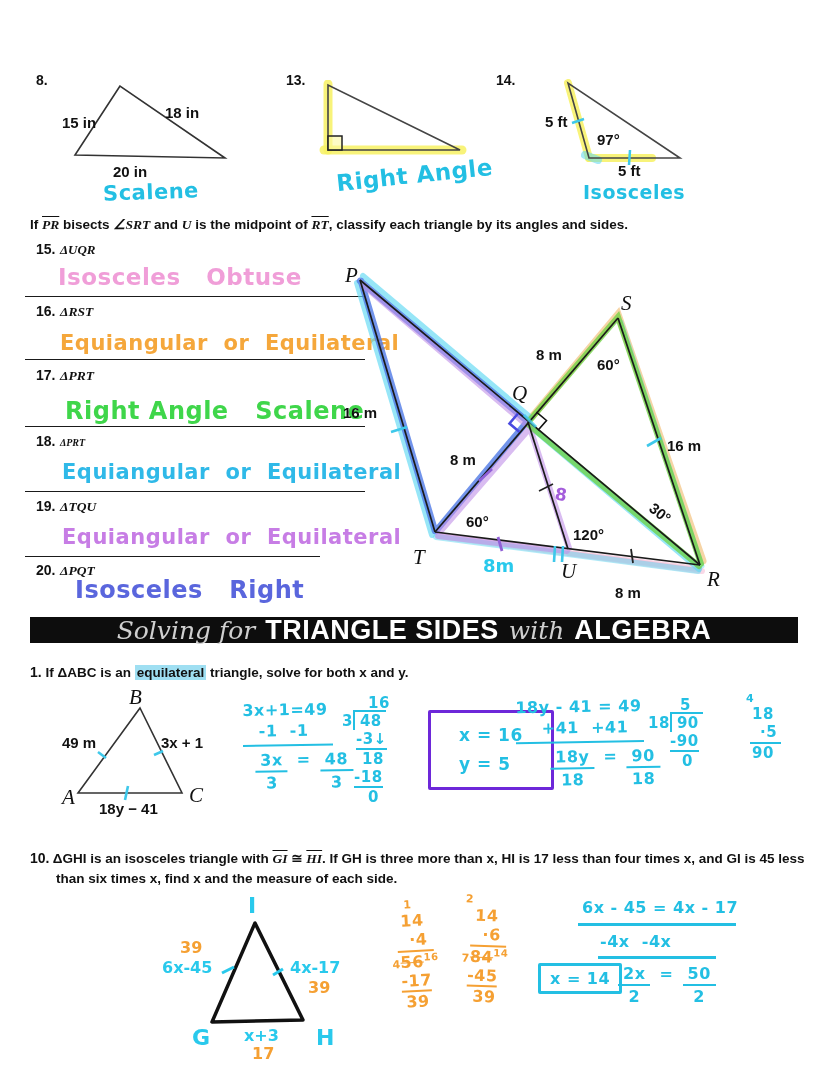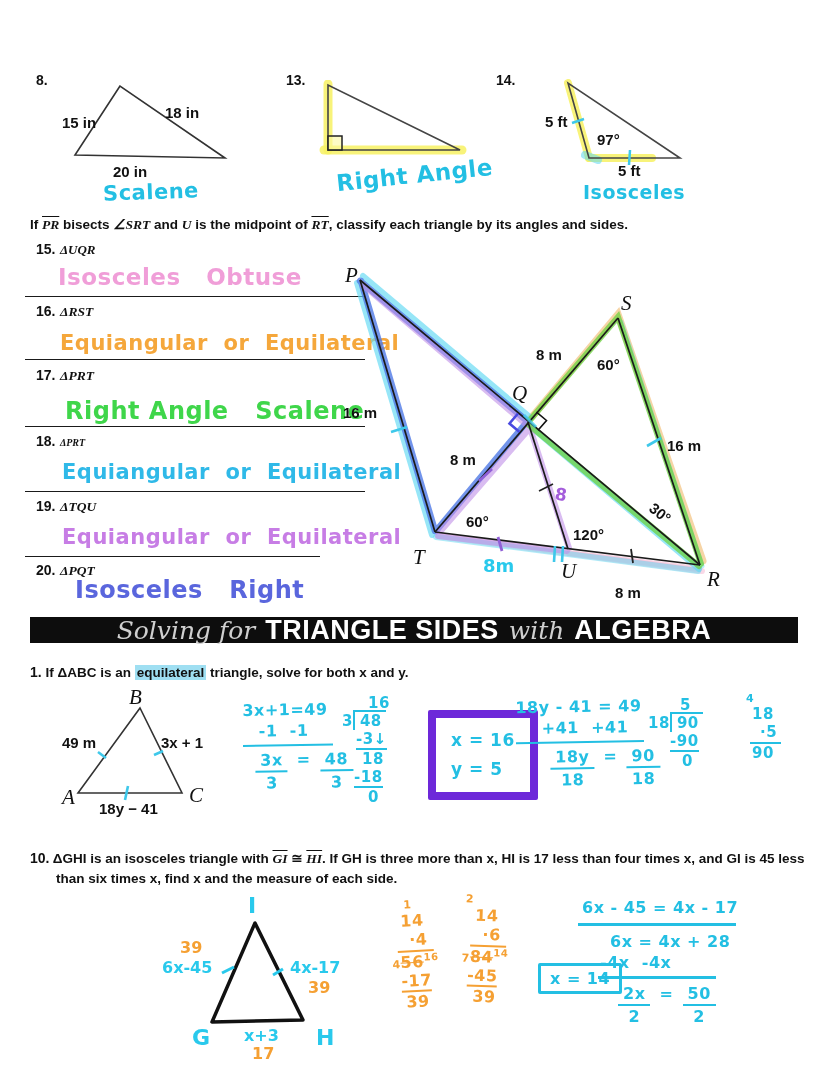--- a/index.html
+++ b/index.html
@@ -209,21 +209,21 @@
 
   <div class="abs hw cyan" style="left:342px;top:694px;font-size:15px;">
     <div style="padding-left:26px;">16</div>
     <div><span>3</span><span class="ld">48</span></div>
     <div class="u" style="display:inline-block;margin-left:14px;">-3↓</div>
     <div style="padding-left:20px;">18</div>
     <div class="u" style="display:inline-block;margin-left:12px;">-18</div>
     <div style="padding-left:26px;">0</div>
   </div>
 
-  <div class="abs hw cyan" style="left:428px;top:710px;border:8px solid #6d28d9;border-radius:2px;padding:8px 15px;font-size:17px;line-height:1.7;">
+  <div class="abs hw cyan" style="left:428px;top:710px;border:3px solid #6d28d9;border-radius:2px;padding:8px 28px;font-size:17px;line-height:1.7;">
     <div>x = 16</div>
     <div>y = 5</div>
   </div>
 
   <div class="abs hw cyan" style="left:516px;top:697px;font-size:16px;transform:rotate(-1deg);">
     <div class="wl" style="white-space:pre;">18y - 41 = 49</div>
     <div class="wl" style="padding-left:26px;white-space:pre;">+41  +41</div>
     <div style="border-top:2.5px solid currentColor;width:128px;margin:2px 0 4px;"></div>
     <div style="padding-left:34px;">
       <span class="frac">
@@ -288,21 +288,20 @@
     <div><span class="sm">7</span><span class="strike">84</span><span class="sup">14</span></div>
     <div class="u" style="display:inline-block;margin-left:6px;">-45</div>
     <div style="padding-left:12px;">39</div>
   </div>
 
   <div class="abs hw cyan" style="left:538px;top:963px;border:3px solid #23bfe3;border-radius:2px;padding:3px 9px;font-size:16px;">x = 14</div>
 
   <div class="abs hw cyan" style="left:570px;top:898px;font-size:16px;">
     <div class="wl" style="margin-left:12px;white-space:pre;">6x - 45 = 4x - 17</div>
     <div style="border-top:3px solid currentColor;width:158px;margin:4px 0 6px 8px;"></div>
-    <div class="wl" style="margin-left:40px;white-space:pre;">6x = 4x + 28</div>
     <div class="wl" style="margin-left:30px;white-space:pre;">-4x  -4x</div>
     <div style="border-top:3px solid currentColor;width:118px;margin:3px 0 5px 28px;"></div>
     <div style="margin-left:48px;">
       <span class="frac">
           <span class="ft">2x</span>
           <span class="fb">2</span>
         </span>
       <span style="padding:0 3px;">=</span>
       <span class="frac">
           <span class="ft">50</span>

